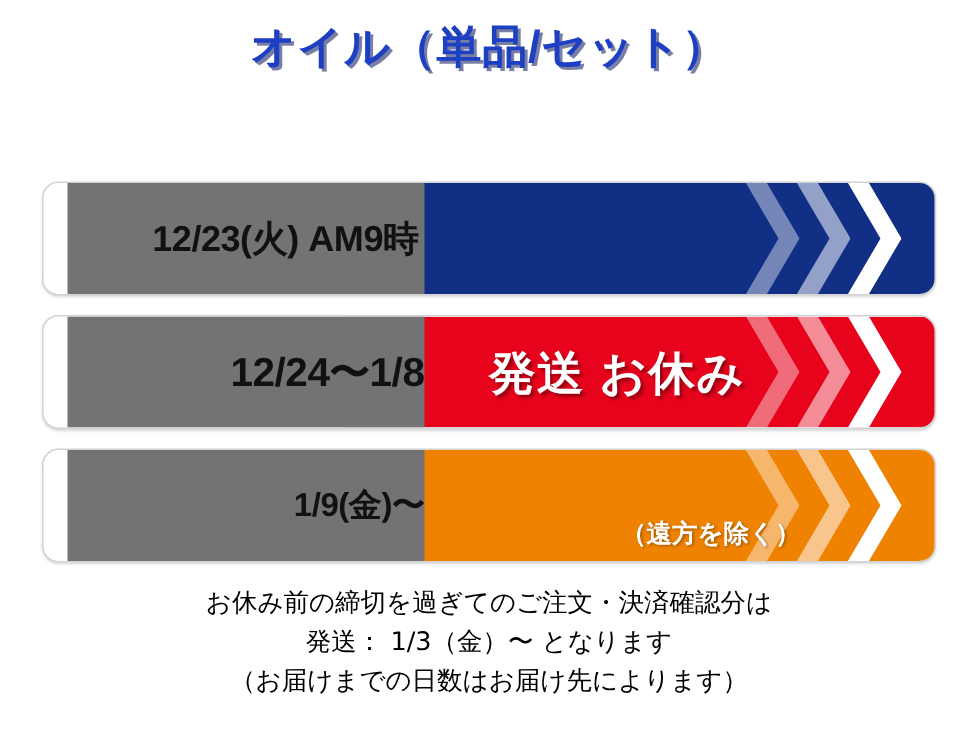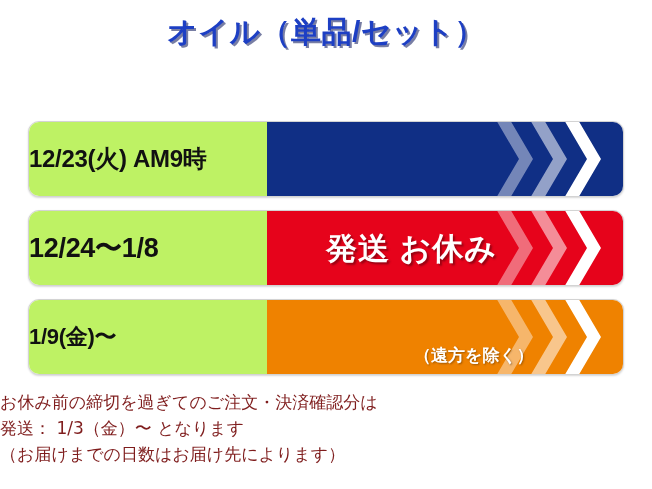--- a/index.html
+++ b/index.html
@@ -64,28 +64,28 @@
     box-sizing: border-box;
     overflow: hidden;
     box-shadow: 0 1px 2px rgba(0,0,0,0.16);
   }
   .row-1 { top: 121px; }
   .row-2 { top: 210px; }
   .row-3 { top: 299px; }
 
   .row-left {
     position: absolute;
-    left: 0;
+    left: 16px;
     top: 0;
     width: 238px;
     height: 100%;
     display: flex;
     align-items: center;
-    justify-content: flex-start;
-    background: #bef264;
+    justify-content: flex-end;
+    background: #737373;
     z-index: 3;
   }
   .row-left-label {
     font-size: 25px;
     font-weight: bold;
     color: #111111;
     white-space: nowrap;
     letter-spacing: -0.3px;
   }
   .row-1 .row-left-label { font-size: 24px; padding-right: 4px; }
@@ -165,22 +165,22 @@
   .chev-1 { left: 2px; }
   .chev-2 { left: 36px; }
   .chev-3 { left: 70px; }
 
   
   .footer-note {
     position: absolute;
     left: 0;
     top: 390px;
     width: 652px;
-    text-align: left;
-    color: #7f1d1d;
+    text-align: center;
+    color: #000000;
     font-family: "DejaVu Sans", "Liberation Sans", sans-serif;
     font-size: 17px;
     line-height: 1.52;
   }
   .footer-note div { white-space: nowrap; }
 </style>
 </head>
 <body>
 
 <div class="banner">

